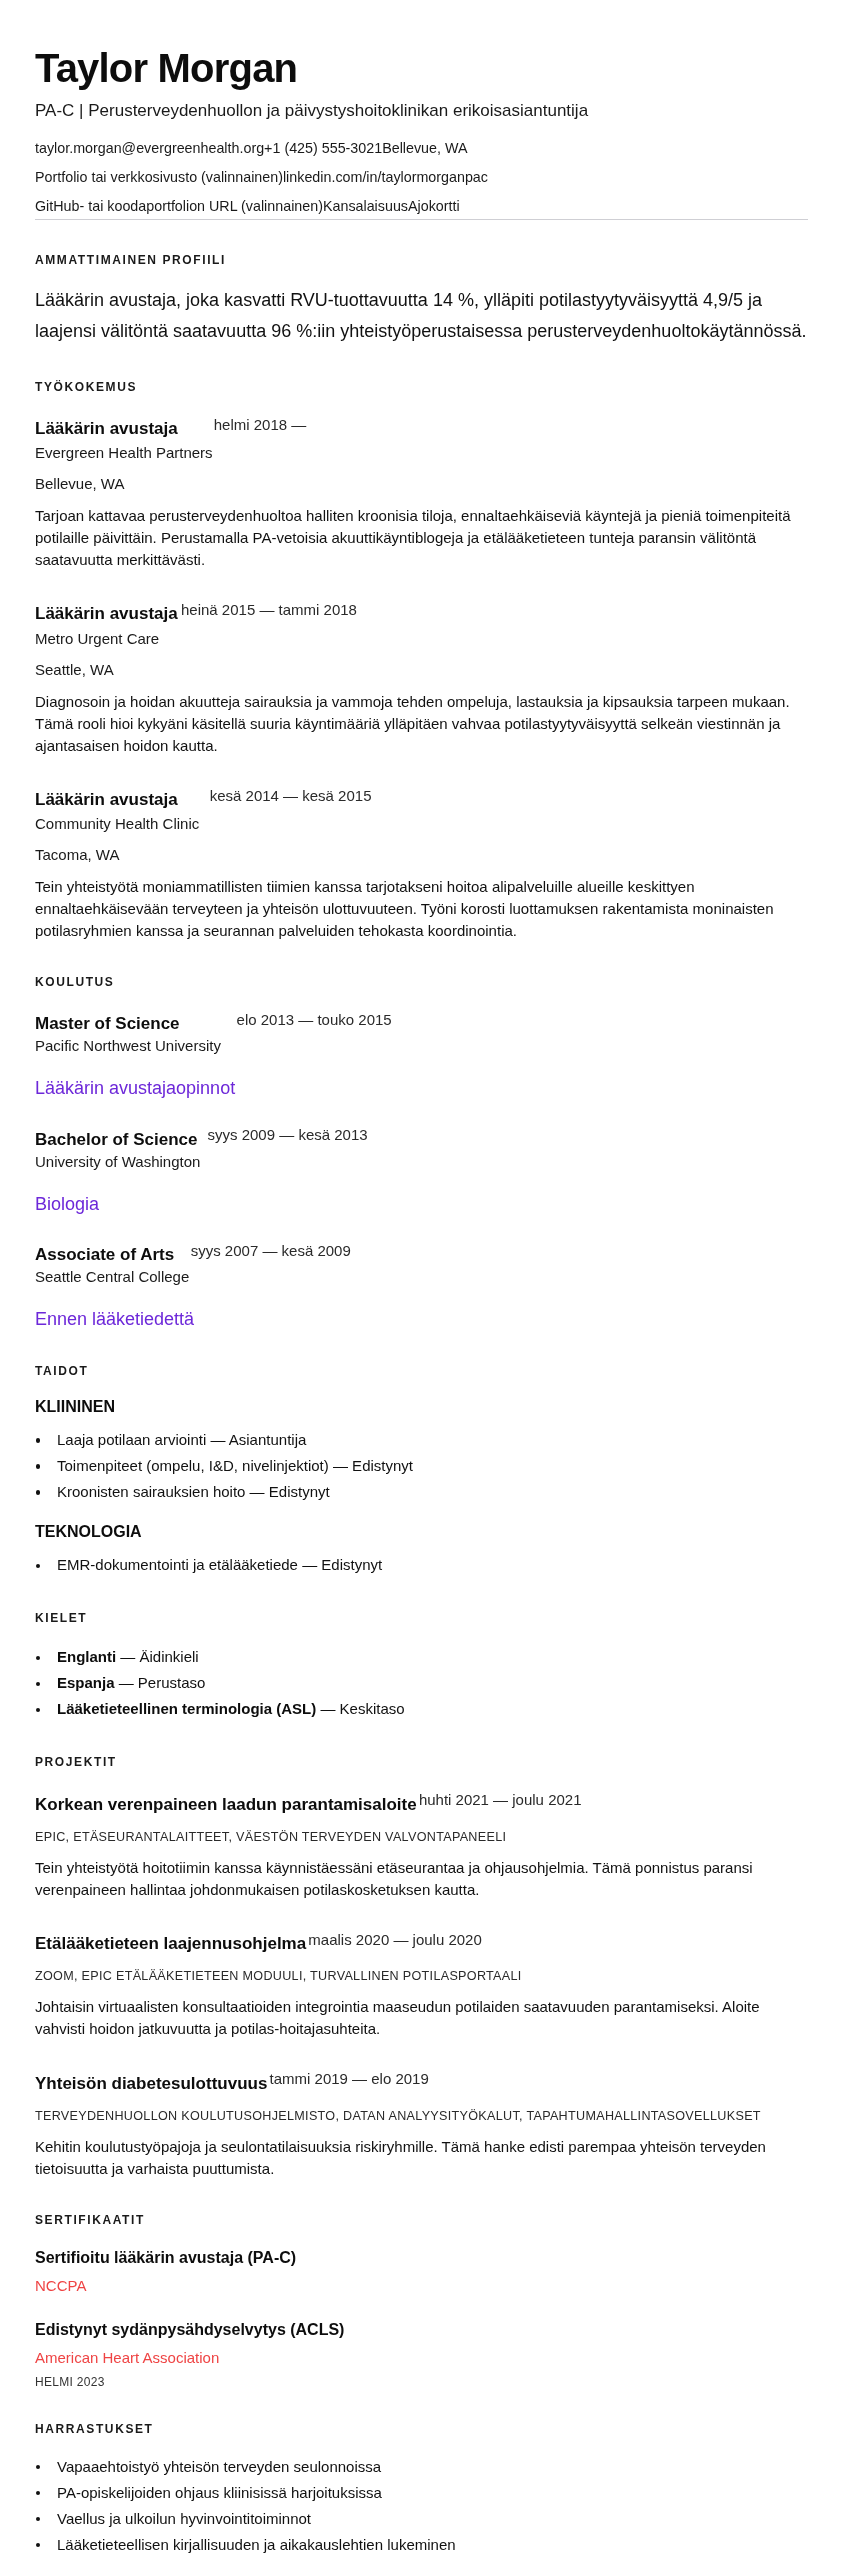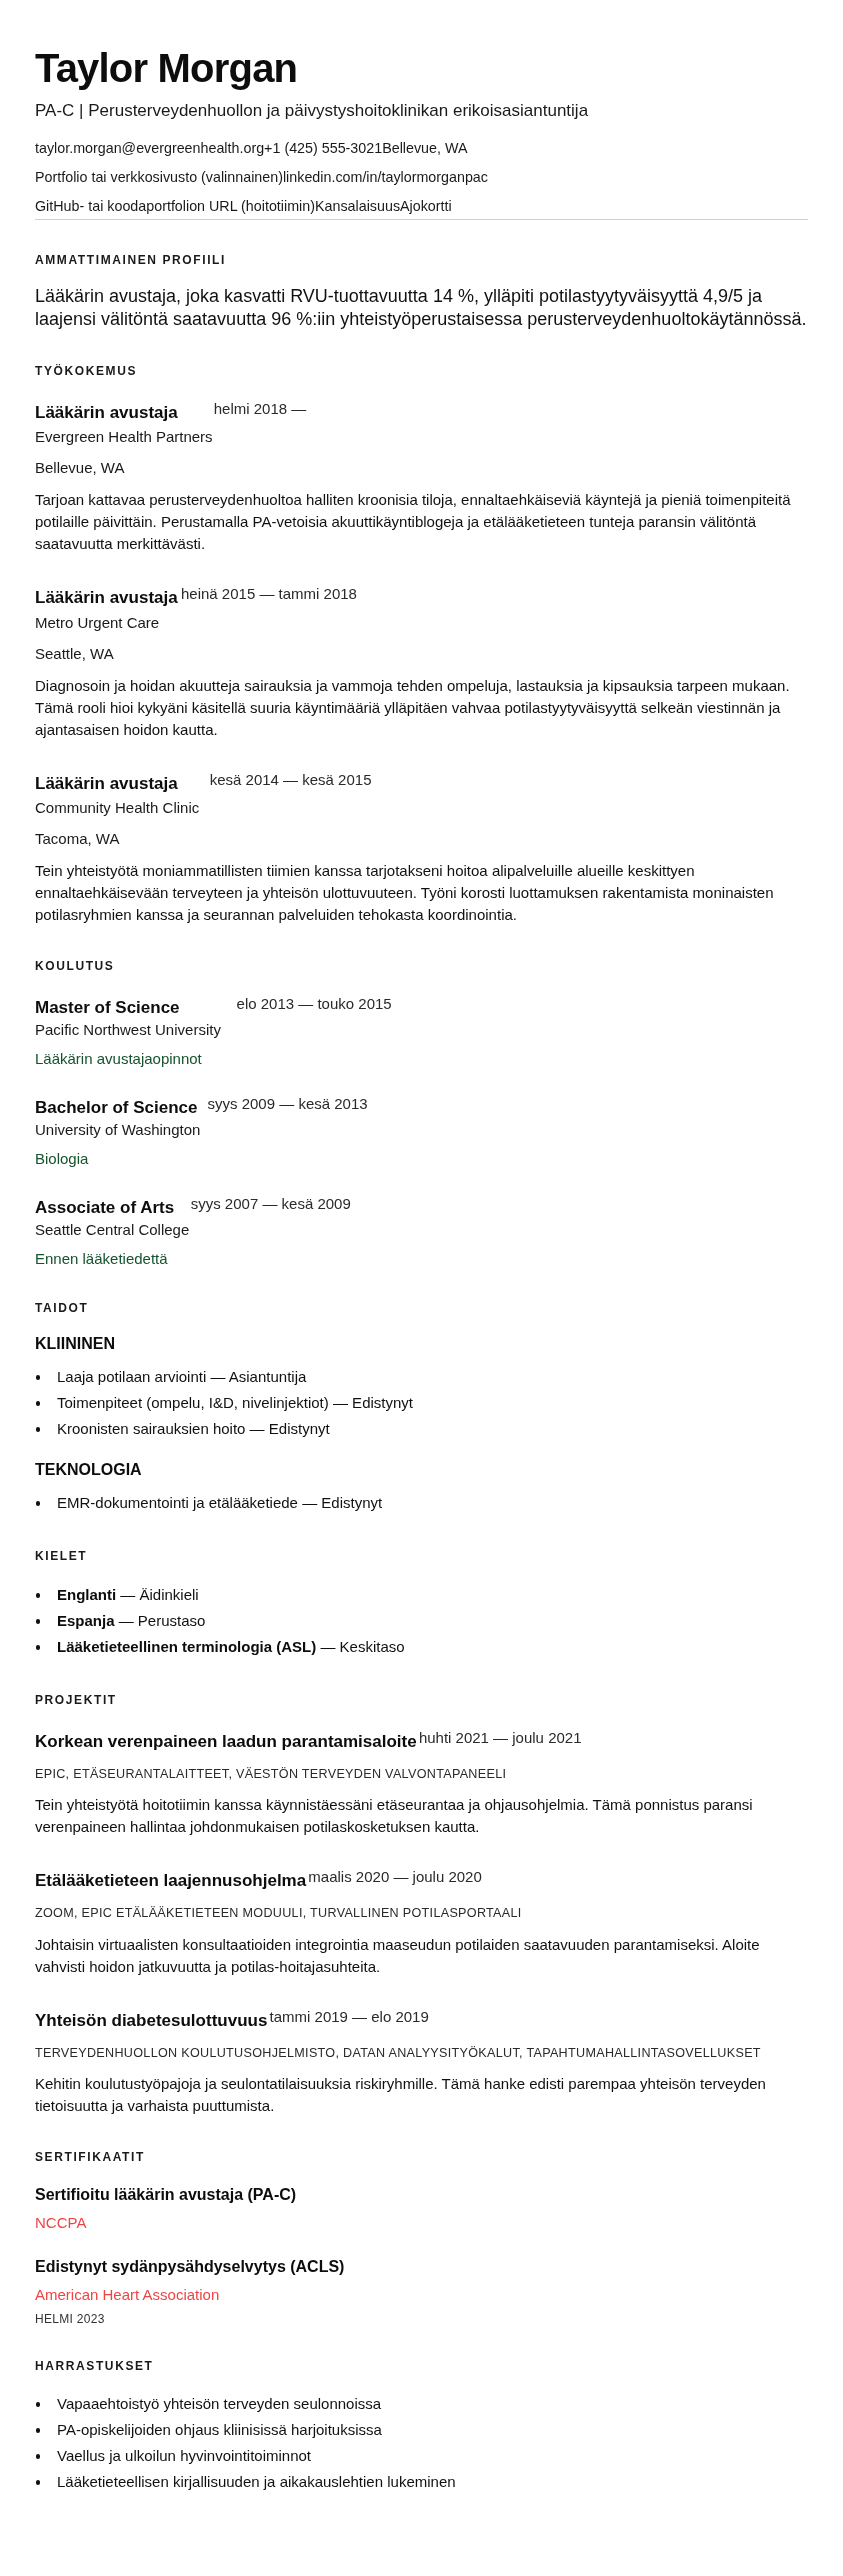--- a/index.html
+++ b/index.html
@@ -50,21 +50,21 @@
     .section-title {
       font-size: 12px;
       font-weight: 700;
       letter-spacing: 1.6px;
       color: #1a1a1a;
       text-transform: uppercase;
       line-height: 1;
     }
     .summary {
       font-size: 18px;
-      line-height: 23px;
+      line-height: 31px;
       color: #111;
       margin-top: 18.7px;
       width: 780px;
     }
 
     .entry { margin-top: 20px; }
     .entry:first-of-type { margin-top: 24px; }
     .entry + .entry { margin-top: 31px; }
     .entry-head {
       display: flex;
@@ -96,21 +96,21 @@
     }
     .entry-desc {
       font-size: 15px;
       line-height: 22px;
       color: #111;
       margin-top: 12px;
       width: 774px;
     }
 
     .edu .entry-sub { margin-top: 3.3px; }
-    .edu .entry-field { font-size: 15px; color: #14532d; margin-top: 11px; line-height: 1.2; }
+    .edu .entry-field { font-size: 18px; color: #6d28d9; margin-top: 23px; line-height: 1.2; }
     .edu .entry + .entry { margin-top: 27.5px; }
 
     .skill-group-title {
       font-size: 16px;
       font-weight: 700;
       color: #0d0d0d;
       margin-top: 21px;
       text-transform: uppercase;
     }
     .skill-group + .skill-group .skill-group-title { margin-top: 18.7px; }
@@ -161,21 +161,21 @@
     <h1 class="name">Taylor Morgan</h1>
     <div class="headline">PA-C | Perusterveydenhuollon ja päivystyshoitoklinikan erikoisasiantuntija</div>
     <div class="contact">
       <div class="contact-line">
         <span>taylor.morgan@evergreenhealth.org</span><span>+1 (425) 555-3021</span><span>Bellevue, WA</span>
       </div>
       <div class="contact-line">
         <span>Portfolio tai verkkosivusto (valinnainen)</span><span>linkedin.com/in/taylormorganpac</span>
       </div>
       <div class="contact-line">
-        <span>GitHub- tai koodaportfolion URL (hoitotiimin)</span><span>Kansalaisuus</span><span>Ajokortti</span>
+        <span>GitHub- tai koodaportfolion URL (valinnainen)</span><span>Kansalaisuus</span><span>Ajokortti</span>
       </div>
     </div>
     <div class="header-divider"></div>
   </header>
 
   <section class="section">
     <h2 class="section-title">AMMATTIMAINEN PROFIILI</h2>
     <p class="summary">Lääkärin avustaja, joka kasvatti RVU-tuottavuutta 14 %, ylläpiti potilastyytyväisyyttä 4,9/5 ja laajensi välitöntä saatavuutta 96 %:iin yhteistyöperustaisessa perusterveydenhuoltokäytännössä.</p>
   </section>
 

